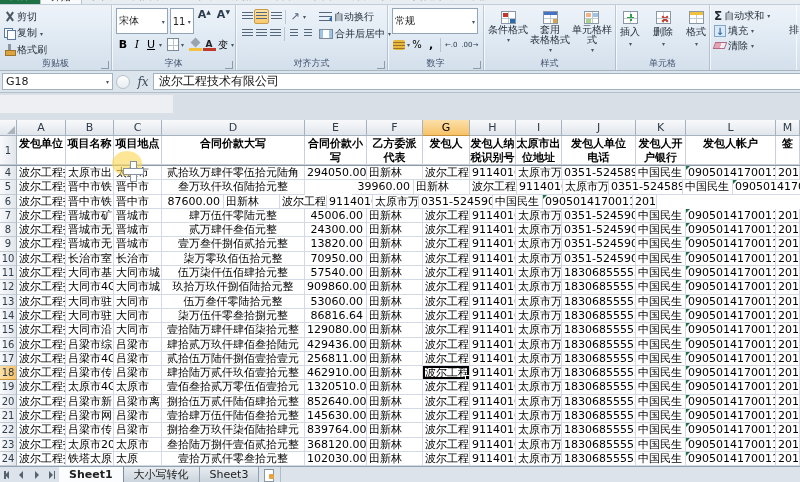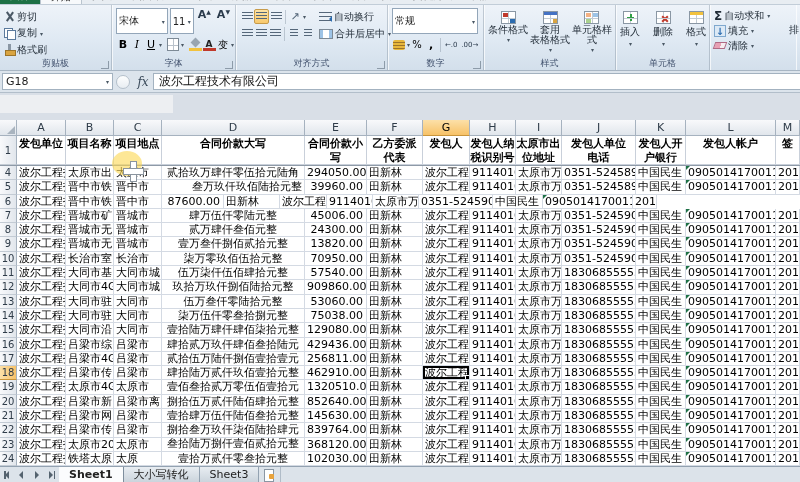--- a/index.html
+++ b/index.html
@@ -430,22 +430,22 @@
         <div class="dc al-right" style="width: 74px;">0351-5245899</div>
         <div class="dc al-left" style="width: 50px;">中国民生</div>
         <div class="dc al-left flag" style="width: 90px;">0905014170011005</div>
         <div class="dc al-left" style="width: 24px;">201</div>
       </div>
       <div class="grow drow">
         <div class="rh">5</div>
         <div class="dc al-left" style="width: 49px;">波尔工程技</div>
         <div class="dc al-left" style="width: 48px;">晋中市铁</div>
         <div class="dc al-left" style="width: 48px;">晋中市</div>
-        <div class="dc al-center" style="width: 143px; text-align: right;">叁万玖仟玖佰陆拾元整</div>
-        <div class="dc al-right" style="width: 62px;">39960.00</div>
+        <div class="dc al-center" style="width: 143px;">叁万玖仟玖佰陆拾元整</div>
+        <div class="dc al-right" style="width: 62px; margin-left: 47px;">39960.00</div>
         <div class="dc al-left" style="width: 56px;">田新林</div>
         <div class="dc al-left" style="width: 47px;">波尔工程技</div>
         <div class="dc al-left" style="width: 46px;">911401001</div>
         <div class="dc al-left" style="width: 46px;">太原市万</div>
         <div class="dc al-right" style="width: 74px;">0351-5245899</div>
         <div class="dc al-left" style="width: 50px;">中国民生</div>
         <div class="dc al-left flag" style="width: 90px;">0905014170011005</div>
         <div class="dc al-left" style="width: 24px;">201</div>
       </div>
       <div class="grow drow">
@@ -574,21 +574,21 @@
         <div class="dc al-left" style="width: 50px;">中国民生</div>
         <div class="dc al-left flag" style="width: 90px;">0905014170011005</div>
         <div class="dc al-left" style="width: 24px;">201</div>
       </div>
       <div class="grow drow">
         <div class="rh">14</div>
         <div class="dc al-left" style="width: 49px;">波尔工程技</div>
         <div class="dc al-left" style="width: 48px;">大同市驻</div>
         <div class="dc al-left" style="width: 48px;">大同市</div>
         <div class="dc al-center" style="width: 143px;">柒万伍仟零叁拾捌元整</div>
-        <div class="dc al-right" style="width: 62px;">75038.00</div>
+        <div class="dc al-right" style="width: 62px;">86816.64</div>
         <div class="dc al-left" style="width: 56px;">田新林</div>
         <div class="dc al-left" style="width: 47px;">波尔工程技</div>
         <div class="dc al-left" style="width: 46px;">911401001</div>
         <div class="dc al-left" style="width: 46px;">太原市万</div>
         <div class="dc al-right" style="width: 74px;">18306855555</div>
         <div class="dc al-left" style="width: 50px;">中国民生</div>
         <div class="dc al-left flag" style="width: 90px;">0905014170011005</div>
         <div class="dc al-left" style="width: 24px;">201</div>
       </div>
       <div class="grow drow">
@@ -717,21 +717,21 @@
         <div class="dc al-right" style="width: 74px;">18306855555</div>
         <div class="dc al-left" style="width: 50px;">中国民生</div>
         <div class="dc al-left flag" style="width: 90px;">0905014170011005</div>
         <div class="dc al-left" style="width: 24px;">201</div>
       </div>
       <div class="grow drow">
         <div class="rh">23</div>
         <div class="dc al-left" style="width: 49px;">波尔工程技</div>
         <div class="dc al-left" style="width: 48px;">太原市20</div>
         <div class="dc al-left" style="width: 48px;">太原市</div>
-        <div class="dc al-center" style="width: 143px; font-family: Liberation Mono, monospace;">叁拾陆万捌仟壹佰贰拾元整</div>
+        <div class="dc al-center" style="width: 143px;">叁拾陆万捌仟壹佰贰拾元整</div>
         <div class="dc al-right" style="width: 62px;">368120.00</div>
         <div class="dc al-left" style="width: 56px;">田新林</div>
         <div class="dc al-left" style="width: 47px;">波尔工程技</div>
         <div class="dc al-left" style="width: 46px;">911401001</div>
         <div class="dc al-left" style="width: 46px;">太原市万</div>
         <div class="dc al-right" style="width: 74px;">18306855555</div>
         <div class="dc al-left" style="width: 50px;">中国民生</div>
         <div class="dc al-left flag" style="width: 90px;">0905014170011005</div>
         <div class="dc al-left" style="width: 24px;">201</div>
       </div>

